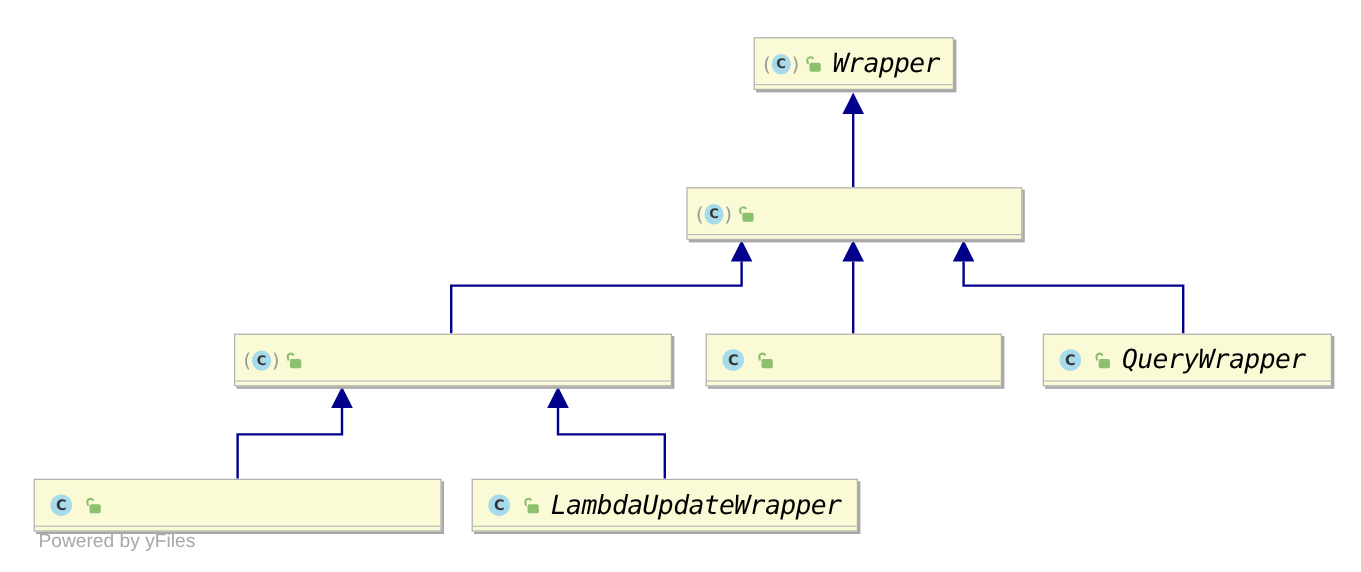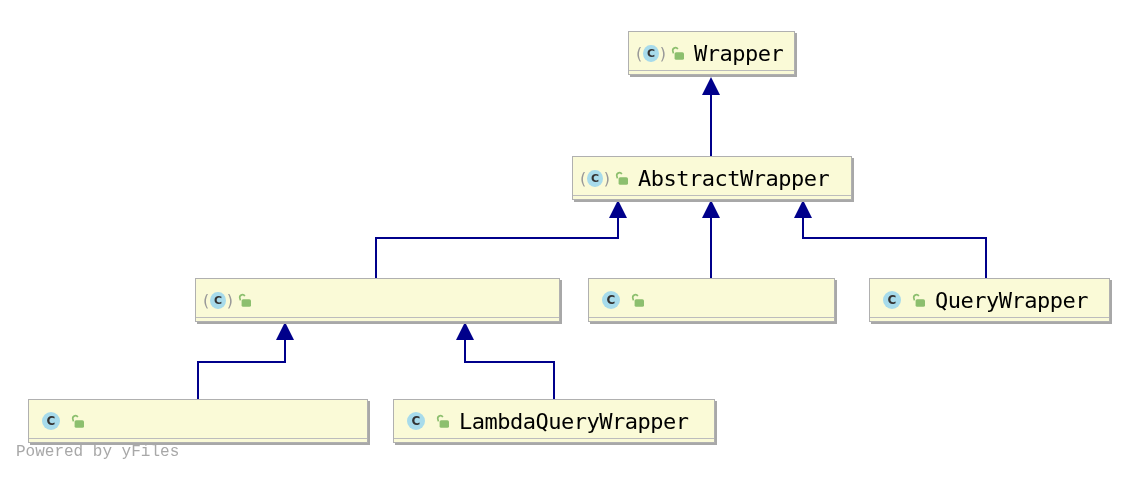--- a/index.html
+++ b/index.html
@@ -92,28 +92,29 @@
     margin-left: 3px;
     flex: 0 0 16px;
   }
   .class-label {
     margin-left: 8px;
     font-family: "DejaVu Sans Mono", "Liberation Mono", monospace;
     font-size: 22px;
     letter-spacing: -0.5px;
     color: var(--label-color);
     white-space: nowrap;
+    font-style: italic;
   }
   .attribution {
     position: absolute;
-    left: 16px;
+    left: 32px;
     top: 443px;
     font-size: 16px;
     color: var(--attribution-color);
-    font-family: Liberation Mono, monospace;
+    font-family: Liberation Sans, sans-serif;
   }
 </style>
 </head>
 <body>
 
 <div class="canvas">
   <svg id="edges-layer" xmlns="http://www.w3.org/2000/svg">
       <g>
         <polyline points="711,156 711,95"></polyline>
         <polygon points="711,77 702,95 720,95"></polygon>
@@ -159,21 +160,20 @@
           <span class="paren">(</span>
           <span class="circle">C</span>
           <span class="paren">)</span>
         </span>
         <span class="lock-icon">
           <svg width="16" height="16" viewBox="0 0 16 16">
             <path d="M3.4 8.4 L2.7 5.5 A2.7 2.7 0 0 1 7.8 4.2" fill="none" stroke="var(--lock-green)" stroke-width="1.7"></path>
             <rect x="4.6" y="7.2" width="9.4" height="7.6" rx="1.6" fill="var(--lock-green)"></rect>
           </svg>
         </span>
-        <span class="class-label">AbstractWrapper</span>
       </div>
       <div class="class-node" style="left: 195px; top: 278px; width: 365px; height: 44px;">
         <span class="class-icon abstract">
           <span class="paren">(</span>
           <span class="circle">C</span>
           <span class="paren">)</span>
         </span>
         <span class="lock-icon">
           <svg width="16" height="16" viewBox="0 0 16 16">
             <path d="M3.4 8.4 L2.7 5.5 A2.7 2.7 0 0 1 7.8 4.2" fill="none" stroke="var(--lock-green)" stroke-width="1.7"></path>
@@ -218,17 +218,17 @@
       <div class="class-node" style="left: 393px; top: 399px; width: 322px; height: 44px;">
         <span class="class-icon">
           <span class="circle">C</span>
         </span>
         <span class="lock-icon">
           <svg width="16" height="16" viewBox="0 0 16 16">
             <path d="M3.4 8.4 L2.7 5.5 A2.7 2.7 0 0 1 7.8 4.2" fill="none" stroke="var(--lock-green)" stroke-width="1.7"></path>
             <rect x="4.6" y="7.2" width="9.4" height="7.6" rx="1.6" fill="var(--lock-green)"></rect>
           </svg>
         </span>
-        <span class="class-label">LambdaQueryWrapper</span>
+        <span class="class-label">LambdaUpdateWrapper</span>
       </div>
     </div>
   <div class="attribution">Powered by yFiles</div>
 </div>
 
 </body></html>

